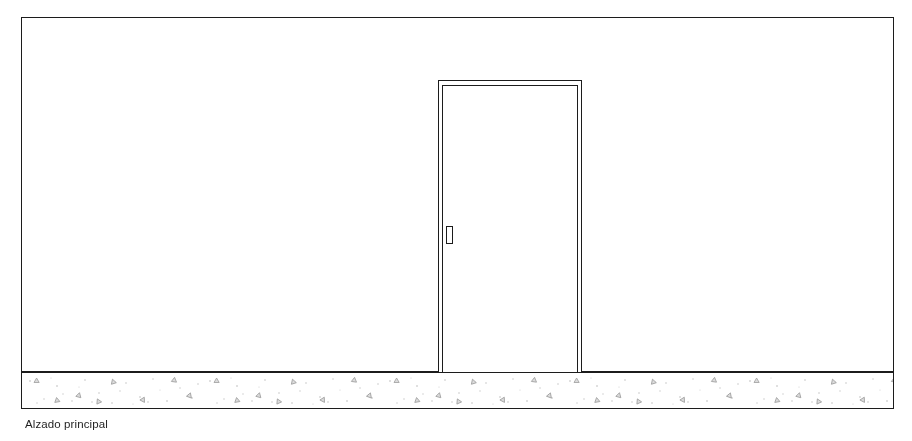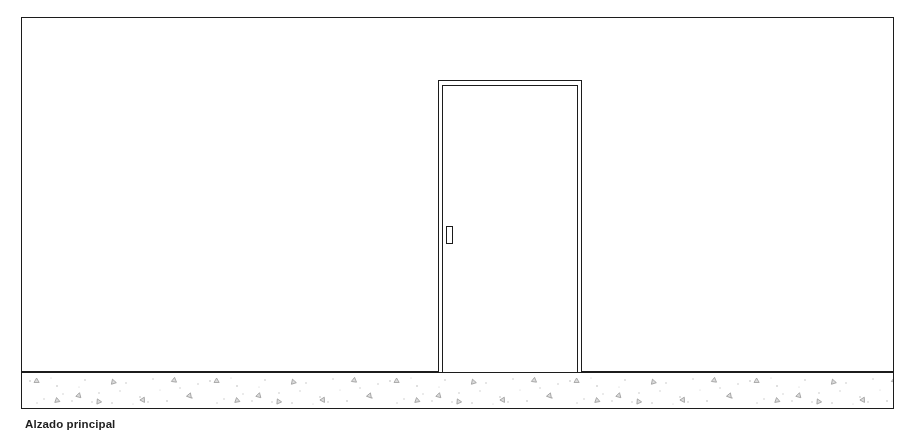--- a/index.html
+++ b/index.html
@@ -7,21 +7,20 @@
     padding: 0;
     background: #ffffff;
     font-family: "Liberation Sans", sans-serif;
   }
   .canvas {
     position: relative;
     width: 912px;
     height: 441px;
     background: #ffffff;
     overflow: hidden;
-    font-weight: bold;
   }
   
   .wall {
     position: absolute;
     left: 21px;
     top: 17px;
     width: 873px;
     height: 355px;
     border: 1.5px solid #1c1c1c;
     box-sizing: border-box;

